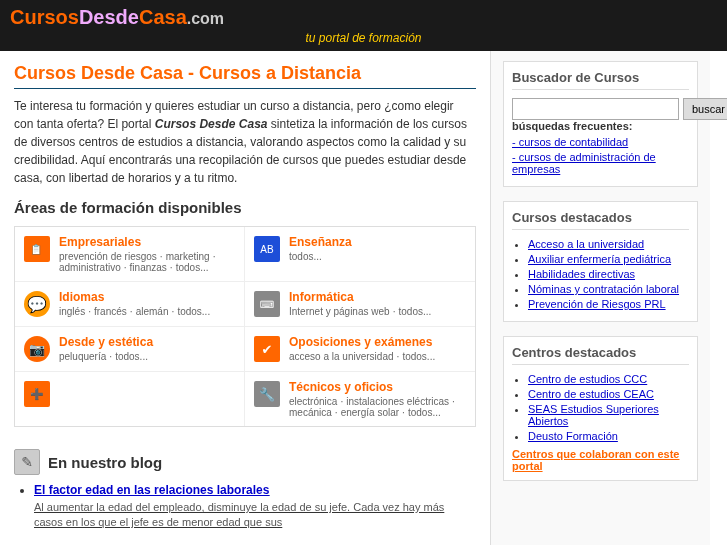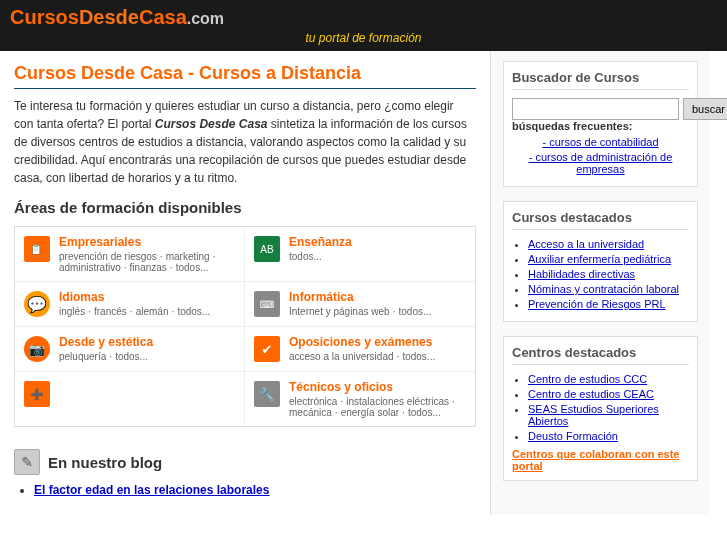--- a/index.html
+++ b/index.html
@@ -42,44 +42,44 @@
     .blog-link { color: #0000cc; font-size: 12px; font-weight: bold; }
     .blog-excerpt { font-size: 11px; color: #555; line-height: 1.4; margin-top: 3px; }
 
     
     .sidebar-section { margin-bottom: 14px; background: #fff; border: 1px solid #ddd; padding: 8px; }
     .sidebar-section-title { font-size: 13px; font-weight: bold; color: #555; border-bottom: 1px solid #ddd; padding-bottom: 4px; margin-bottom: 8px; }
     #search-box { display: flex; gap: 4px; margin-bottom: 0; }
     #search-input { flex: 1; padding: 3px 5px; border: 1px solid #aaa; font-size: 12px; }
     #search-button { padding: 3px 8px; background: #ddd; border: 1px solid #aaa; cursor: pointer; font-size: 11px; }
     .frequent-title { font-weight: bold; font-size: 11px; margin-bottom: 4px; color: #333; }
-    .frequent-link { color: #0000cc; font-size: 11px; display: block; margin-bottom: 3px; text-align: center; }
+    .frequent-link { color: #0000cc; font-size: 11px; display: block; margin-bottom: 3px; }
     .sidebar-list { padding-left: 16px; }
     .sidebar-list li { margin-bottom: 3px; font-size: 11px; }
     .sidebar-list a { color: #0000cc; font-size: 11px; }
     .sidebar-footer-link { color: #ff6600; font-size: 11px; font-weight: bold; display: block; margin-top: 6px; }
 
     
     .icon-empresariales { background: #ff6600; color: #fff; font-size: 10px; border-radius: 2px; width: 26px; height: 26px; display: flex; align-items: center; justify-content: center; }
-    .icon-ensenanza { background: #15803d; color: #fff; font-size: 10px; border-radius: 2px; width: 26px; height: 26px; display: flex; align-items: center; justify-content: center; }
+    .icon-ensenanza { background: #1d4ed8; color: #fff; font-size: 10px; border-radius: 2px; width: 26px; height: 26px; display: flex; align-items: center; justify-content: center; }
     .icon-idiomas { background: #ff9900; color: #fff; font-size: 16px; border-radius: 50%; width: 26px; height: 26px; display: flex; align-items: center; justify-content: center; }
     .icon-informatica { background: #888; color: #fff; font-size: 10px; border-radius: 2px; width: 26px; height: 26px; display: flex; align-items: center; justify-content: center; }
     .icon-moda { background: #ff6600; color: #fff; font-size: 13px; border-radius: 50%; width: 26px; height: 26px; display: flex; align-items: center; justify-content: center; }
     .icon-oposiciones { background: #ff6600; color: #fff; font-size: 13px; border-radius: 2px; width: 26px; height: 26px; display: flex; align-items: center; justify-content: center; }
     .icon-sanidad { background: #ff6600; color: #fff; font-size: 11px; border-radius: 2px; width: 26px; height: 26px; display: flex; align-items: center; justify-content: center; }
     .icon-tecnicos { background: #888; color: #fff; font-size: 13px; border-radius: 2px; width: 26px; height: 26px; display: flex; align-items: center; justify-content: center; }
     .icon-blog { background: #ccc; color: #555; font-size: 14px; border: 1px solid #aaa; width: 26px; height: 26px; display: flex; align-items: center; justify-content: center; border-radius: 2px; }
   </style>
 </head>
 <body>
 
 <div id="header">
   <div style="display:flex; align-items:baseline; gap:0;">
     <span id="header-logo">
-      <span style="color:#ff6600;">Cursos</span><span style="color:#f97316;">Desde</span><span style="color:#ff6600;">Casa</span><span class="com">.com</span>
+      <span style="color:#ff6600;">Cursos</span><span style="color:#f0abfc;">Desde</span><span style="color:#ff6600;">Casa</span><span class="com">.com</span>
     </span>
   </div>
   <div id="header-tagline">tu portal de formación</div>
 </div>
 
 <div id="main-layout">
 
   <div id="content">
     <h1 id="page-title">Cursos Desde Casa - Cursos a Distancia</h1>
 
@@ -165,20 +165,21 @@
     </div>
 
     <div id="blog-section">
       <div id="blog-header">
         <div class="icon-blog">✎</div>
         <span id="blog-title">En nuestro blog</span>
       </div>
       <ul id="blog-list">
         <li>
           <a class="blog-link" href="#">El factor edad en las relaciones laborales</a>
+          <p class="blog-excerpt">Al aumentar la edad del empleado, disminuye la edad de su jefe. Cada vez hay más casos en los que el jefe es de menor edad que sus</p>
         </li>
       </ul>
     </div>
   </div>
 
   <div id="sidebar">
 
     <div class="sidebar-section">
       <div class="sidebar-section-title">Buscador de Cursos</div>
       <div id="search-box">

